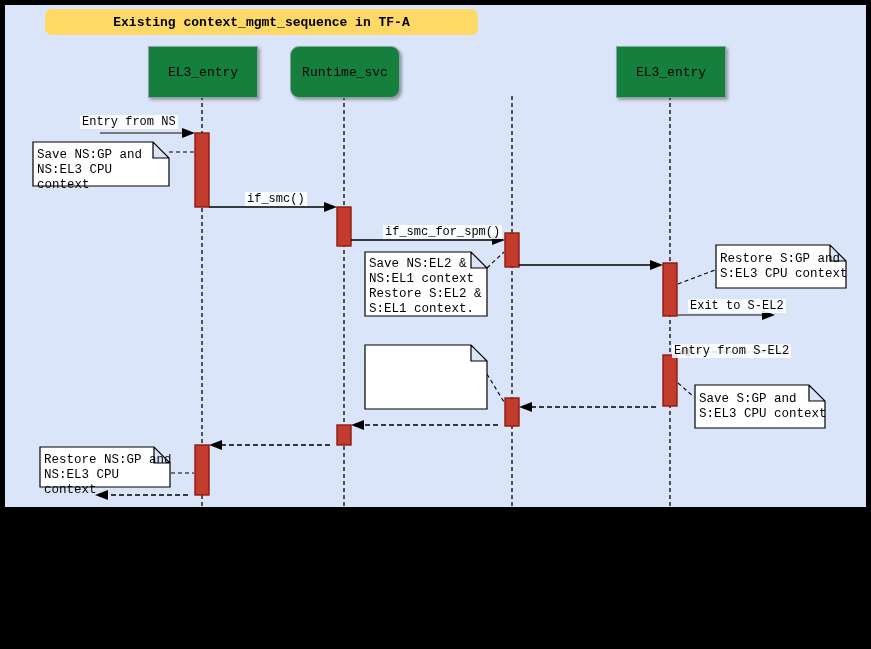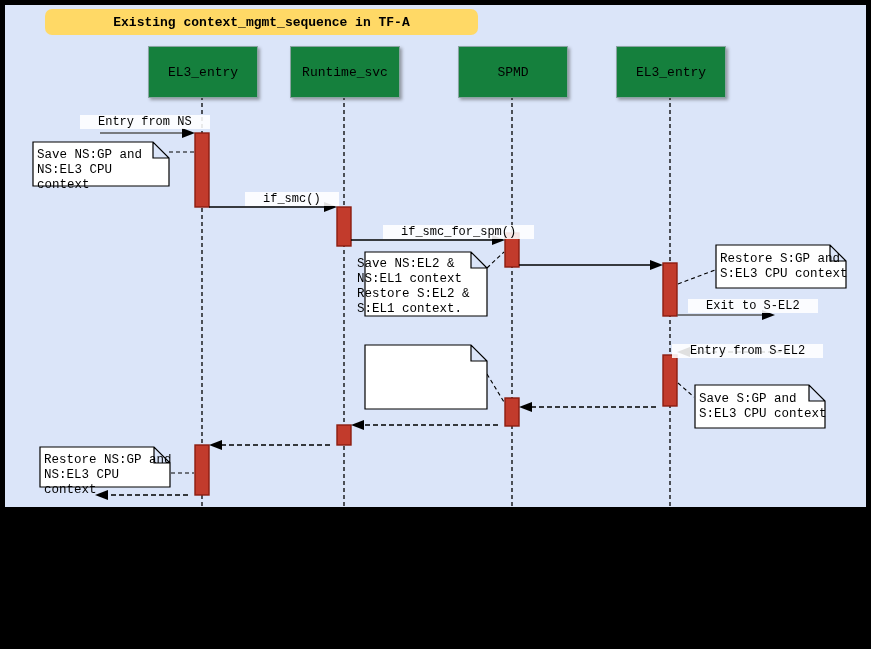--- a/index.html
+++ b/index.html
@@ -6,21 +6,21 @@
   #stage{position:relative;width:871px;height:507px;background:#000;overflow:hidden;
          font-family:Liberation Mono, monospace;color:#000;}
   #canvas-bg{position:absolute;left:5px;top:5px;width:861px;height:627px;background:#dbe5f9;}
   #overlay{position:absolute;left:0;top:0;width:871px;height:649px;}
   .abs{position:absolute;}
   .banner{left:45px;top:9px;width:433px;height:26px;background:#ffd966;border-radius:7px;
           display:flex;align-items:center;justify-content:center;font-weight:bold;font-size:13px;}
   .actor{width:108px;height:50px;background:#15803d;border:1px solid #8aa4a2;
          box-shadow:2px 2px 3px rgba(60,60,60,.45);
          display:flex;align-items:center;justify-content:center;font-size:13px;}
-  .msg-label{font-size:12px;background:rgba(255,255,255,.88);padding:0 18px;white-space:nowrap;line-height:14px;}
+  .msg-label{font-size:12px;background:rgba(255,255,255,.88);padding:0 2px;white-space:nowrap;line-height:14px;}
   .note-text{font-size:12.5px;line-height:15px;white-space:pre-line;padding:4px 0 0 4px;}
 </style>
 </head>
 <body>
 
 <div id="stage">
   <div id="canvas-bg"></div>
 
   <svg id="overlay" viewBox="0 0 871 649">
 
@@ -88,39 +88,36 @@
     </g>
   </svg>
 
   <div class="abs banner">
     <span>Existing context_mgmt_sequence in TF-A</span>
   </div>
 
   <div class="abs actor" style="left:148px;top:46px;">
     <span>EL3_entry</span>
   </div>
-  <div class="abs actor" style="left:290px;top:46px;">
+  <div class="abs actor" style="left:290px;top:46px;border-radius:9px;">
     <span>Runtime_svc</span>
-  </div>
-  <div class="abs actor" style="left:458px;top:46px;">
-    <span>SPMD</span>
   </div>
   <div class="abs actor" style="left:616px;top:46px;">
     <span>EL3_entry</span>
   </div>
 
   <div class="abs msg-label" style="left:80px;top:115px;">Entry from NS</div>
   <div class="abs msg-label" style="left:245px;top:192px;">if_smc()</div>
   <div class="abs msg-label" style="left:383px;top:225px;">if_smc_for_spm()</div>
   <div class="abs msg-label" style="left:688px;top:299px;">Exit to S-EL2</div>
   <div class="abs msg-label" style="left:672px;top:344px;">Entry from S-EL2</div>
 
   <div class="abs note-text" style="left:33px;top:144px;width:134px;">Save NS:GP and
 NS:EL3 CPU context</div>
-  <div class="abs note-text" style="left:353px;top:253px;width:120px;">Save NS:EL2 &amp;
+  <div class="abs note-text" style="left:365px;top:253px;width:120px;">Save NS:EL2 &amp;
 NS:EL1 context
 Restore S:EL2 &amp;
 S:EL1 context.</div>
   <div class="abs note-text" style="left:716px;top:248px;width:128px;">Restore S:GP and
 S:EL3 CPU context</div>
   <div class="abs note-text" style="left:695px;top:388px;width:128px;">Save S:GP and
 S:EL3 CPU context</div>
   <div class="abs note-text" style="left:40px;top:449px;width:128px;">Restore NS:GP and
 NS:EL3 CPU context</div>
 </div>

